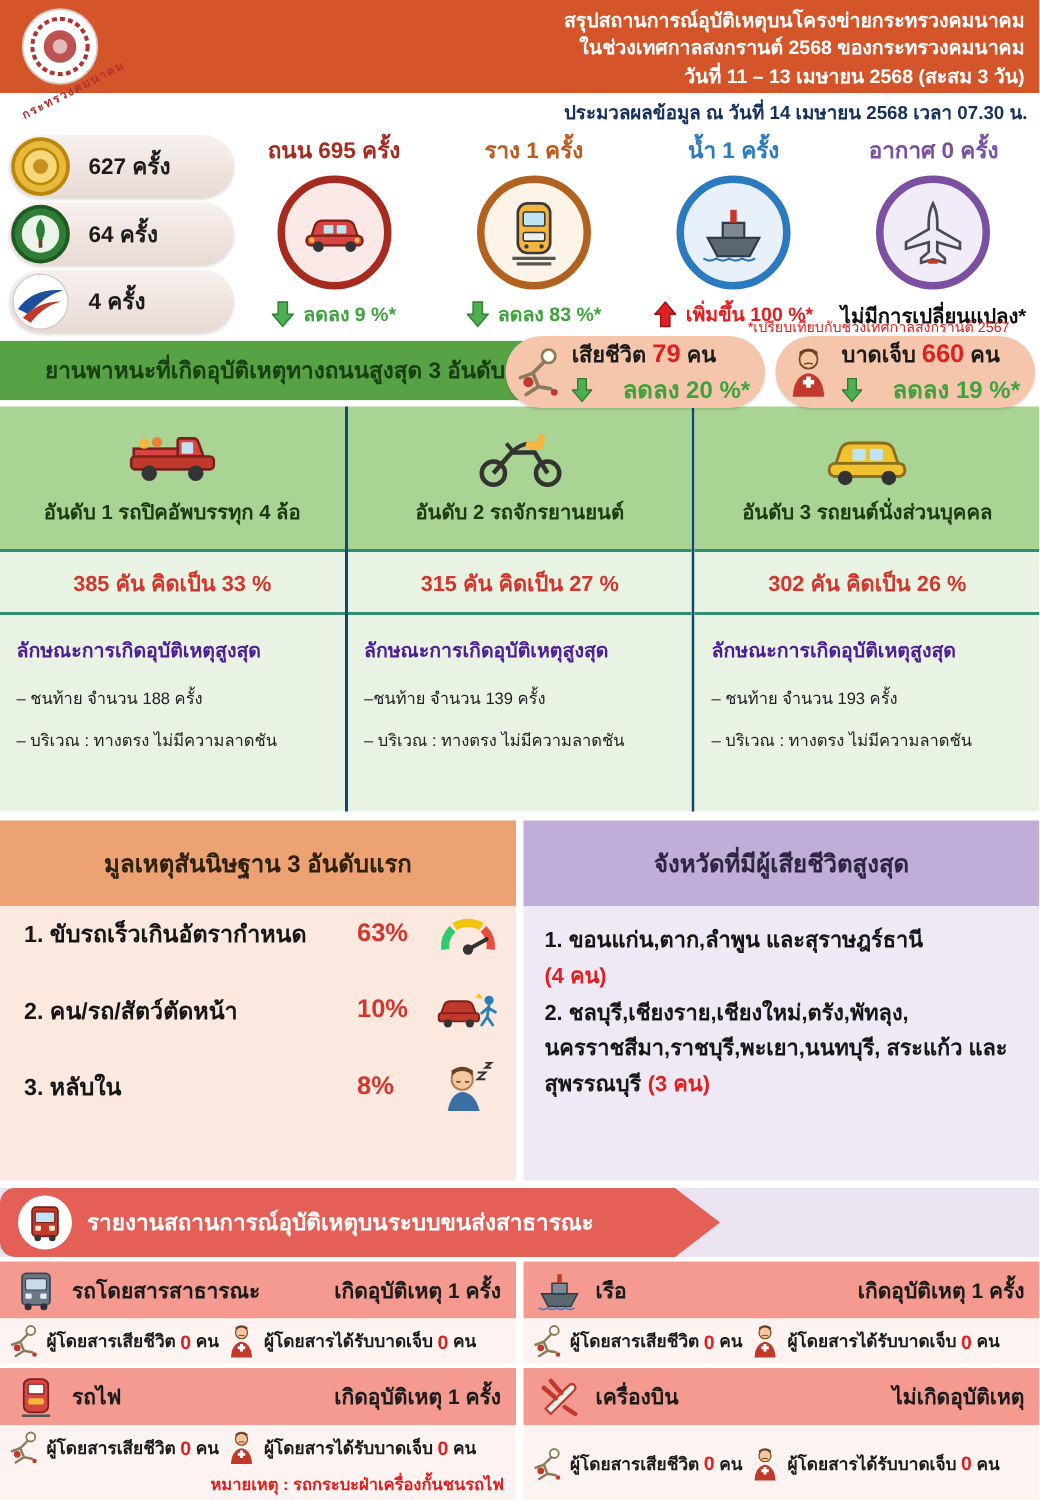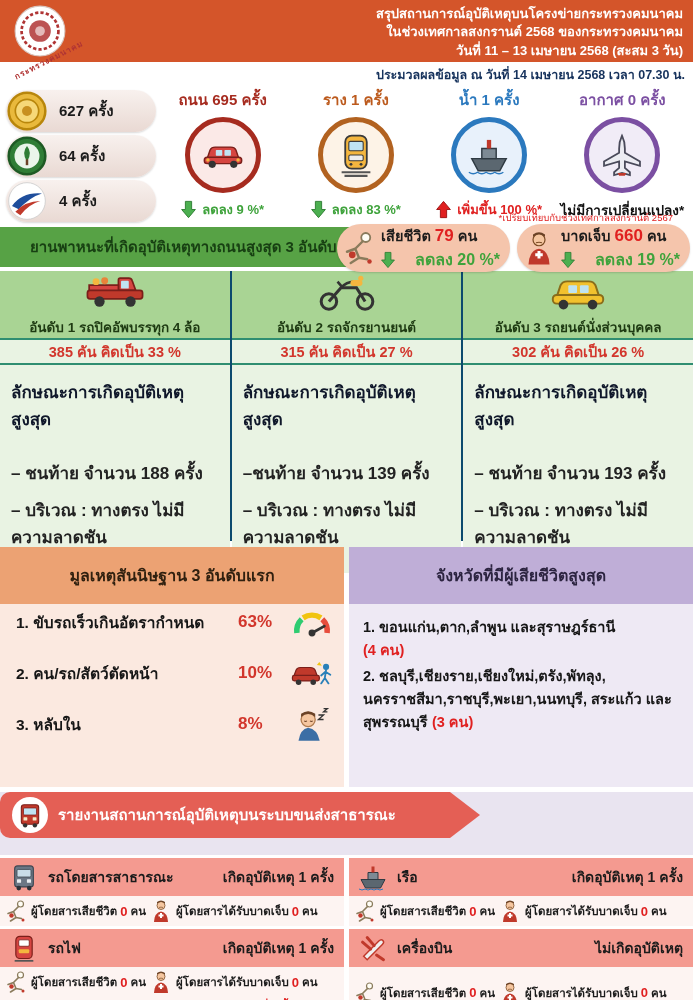--- a/index.html
+++ b/index.html
@@ -55,42 +55,42 @@
 
   
   .ranks { display:flex; height:270px; }
   .rank-col { flex:1; display:flex; flex-direction:column; border-right:2px solid #0c4a6e; }
   .rank-col:last-child { border-right:none; }
   .rank-top { height:97px; background:#a9d494; border-bottom:2px solid #2f8e71; display:flex; flex-direction:column; align-items:center; justify-content:center; gap:3px; }
   .rank-top svg { width:62px; height:42px; }
   .rank-title { font-weight:bold; font-size:13.5px; color:#1e3a12; }
   .rank-stat { height:42px; background:#e9f3e3; border-bottom:2px solid #2f8e71; display:flex; align-items:center; justify-content:center; color:#d2362c; font-weight:bold; font-size:14.5px; }
   .rank-details { flex:1; background:#e9f3e3; padding:13px 11px; }
-  .rank-details .dt { font-weight:bold; font-size:17px; color:#0f172a; margin-bottom:27px; }
-  .rank-details .dl { font-weight:bold; font-size:17px; color:#222; margin-bottom:10px; }
+  .rank-details .dt { font-weight:bold; font-size:13px; color:#4c1d95; margin-bottom:12px; }
+  .rank-details .dl { font-weight:normal; font-size:11px; color:#222; margin-bottom:10px; }
 
   
   .panels { display:flex; gap:5px; height:240px; margin-top:6px; }
   .panel { flex:1; display:flex; flex-direction:column; }
   .panel-head { height:57px; display:flex; align-items:center; justify-content:center; font-weight:bold; font-size:16px; }
   .causes .panel-head { background:#eca273; color:#30200f; }
   .provinces .panel-head { background:#bfaed7; color:#2c2440; }
   .panel-body { flex:1; }
   .causes .panel-body { background:#fbe9e0; padding:0 10px 6px 16px; }
   .provinces .panel-body { background:#eee9f4; padding:12px 14px; }
   .cause-row { display:flex; align-items:center; margin-bottom:15px; }
   .cause-label { flex:1; font-weight:bold; font-size:15.5px; color:#161616; }
   .cause-value { width:52px; font-weight:bold; font-size:17px; color:#d2362c; }
   .cause-row svg { width:44px; height:36px; }
   .prov-text { font-weight:bold; font-size:14.5px; color:#161616; line-height:1.55; }
   .prov-count { font-weight:bold; font-size:14.5px; color:#e02020; }
   .prov-block { margin-bottom:4px; }
 
   
-  .pt-banner-row { height:63px; margin-top:5px; background:#e9e4f0; position:relative; }
+  .pt-banner-row { height:46px; margin-top:5px; background:#e9e4f0; position:relative; }
   .red-banner { width:480px; height:46px; background:#e45f55; clip-path:polygon(0 0,450px 0,480px 50%,450px 100%,0 100%); border-radius:10px 0 0 10px; display:flex; align-items:center; gap:10px; padding-left:12px; color:#fff; font-weight:bold; font-size:15px; }
   .bus-circle { width:36px; height:36px; background:#fff; border-radius:50%; display:flex; align-items:center; justify-content:center; flex-shrink:0; }
   .bus-circle svg { width:26px; height:26px; }
 
   
   .pt-grid { display:grid; grid-template-columns:1fr 1fr; column-gap:5px; row-gap:3px; margin-top:3px; }
   .pt-cell { display:flex; flex-direction:column; }
   .pt-head { height:38px; background:#f49a90; display:flex; align-items:center; gap:8px; padding:0 10px 0 8px; }
   .pt-head svg { width:32px; height:28px; flex-shrink:0; }
   .pt-mode { flex:1; font-weight:bold; font-size:14px; color:#1b1b1b; }

